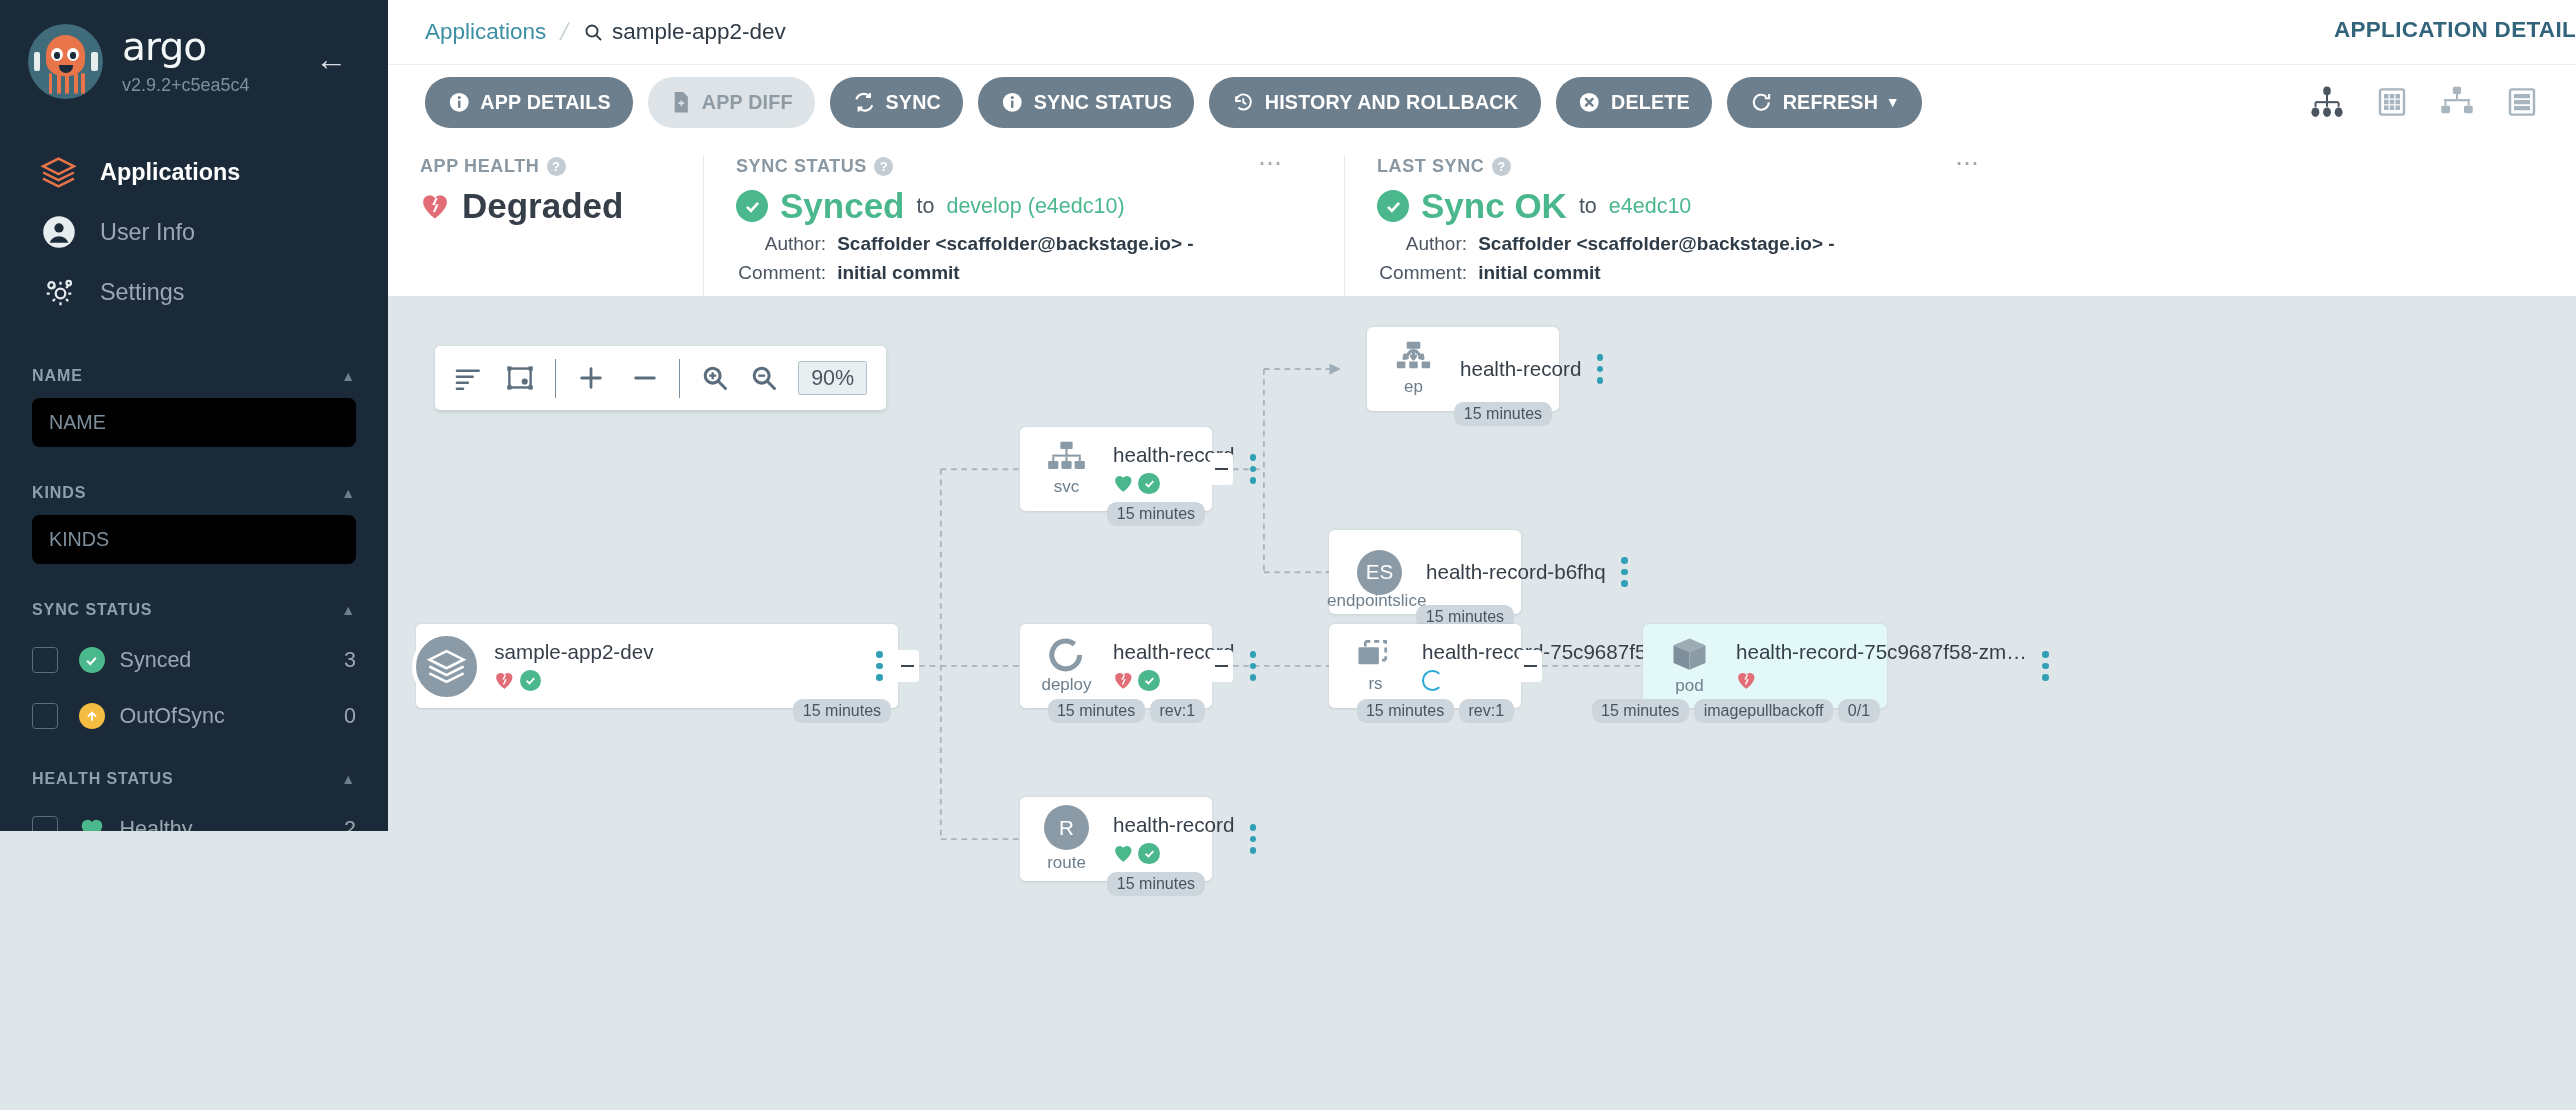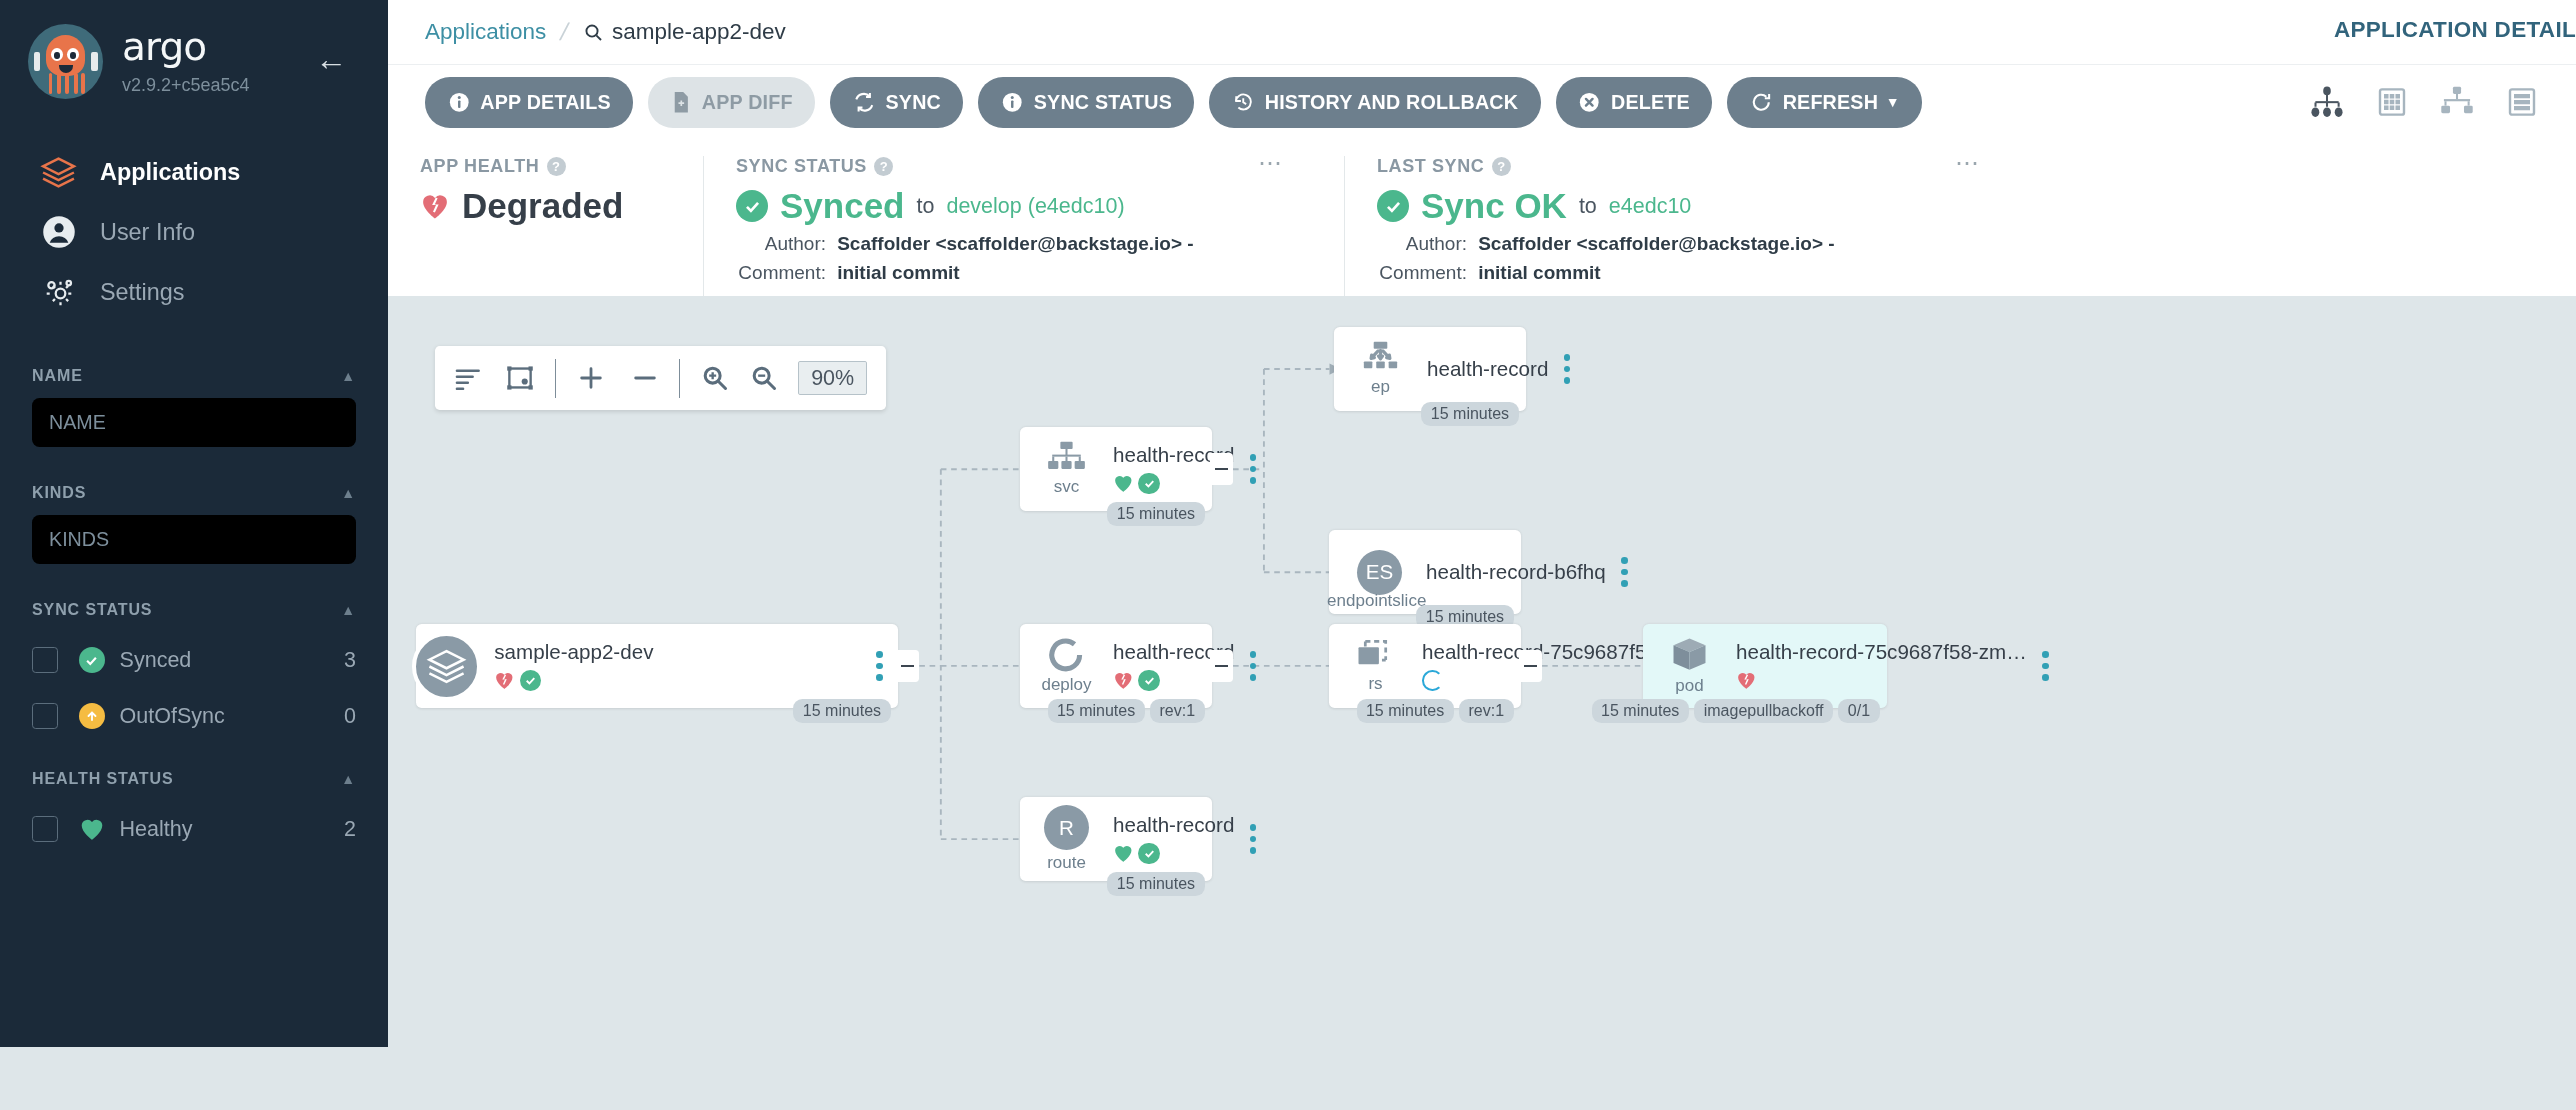--- a/index.html
+++ b/index.html
@@ -6,21 +6,21 @@
   html, body {
     width: 2576px; height: 1111px;
     font-family: "Liberation Sans", sans-serif;
     overflow: hidden;
     background: #dee6e9;
   }
   .app { display: flex; width: 2576px; height: 1111px; }
 
   
   .sidebar {
-    width: 388px; min-width: 388px; height: 1047px;
+    width: 388px; min-width: 388px; height: 831px;
     background: #1b2a39; position: relative; overflow: hidden;
   }
   .brand { display: flex; align-items: center; padding: 24px 0 0 28px; position: relative; }
   .octo {
     width: 75px; height: 75px; border-radius: 50%;
     background: #3f6b7a; position: relative; flex: 0 0 auto;
     overflow: hidden;
   }
   .octo .head {
     position: absolute; left: 18px; top: 11.2px; width: 39px; height: 41px;
@@ -753,21 +753,21 @@
         <div class="kebab">
             <i></i>
             <i></i>
             <i></i>
           </div>
         <div class="node-pills">
           <span class="pill">15 minutes</span>
         </div>
       </div>
 
-      <div class="node" style="left:946px;top:31px;width:192px;height:84px;">
+      <div class="node" style="left:979px;top:31px;width:192px;height:84px;">
         <div class="node-ico">
           <svg width="43" height="34" viewBox="0 0 24 20" fill="none" stroke="#8a9aa6" stroke-width="1.9">
             <rect x="8" y="0.5" width="8" height="4" rx="0.5" fill="#8a9aa6" stroke="none"></rect>
             <path d="M12 5.5v5 M12 10.5l-1.2-1.6 M12 10.5l1.2-1.6" stroke-linecap="round"></path>
             <path d="M10.6 5.8 6.5 10.2 M6.5 10.2l1.9-.4 M6.5 10.2l.3-1.9" stroke-linecap="round"></path>
             <path d="M13.4 5.8 17.5 10.2 M17.5 10.2l-1.9-.4 M17.5 10.2l-.3-1.9" stroke-linecap="round"></path>
             <rect x="2.2" y="12" width="5" height="4" rx="0.5" fill="#8a9aa6" stroke="none"></rect>
             <rect x="9.5" y="12" width="5" height="4" rx="0.5" fill="#8a9aa6" stroke="none"></rect>
             <rect x="16.8" y="12" width="5" height="4" rx="0.5" fill="#8a9aa6" stroke="none"></rect>
           </svg>

